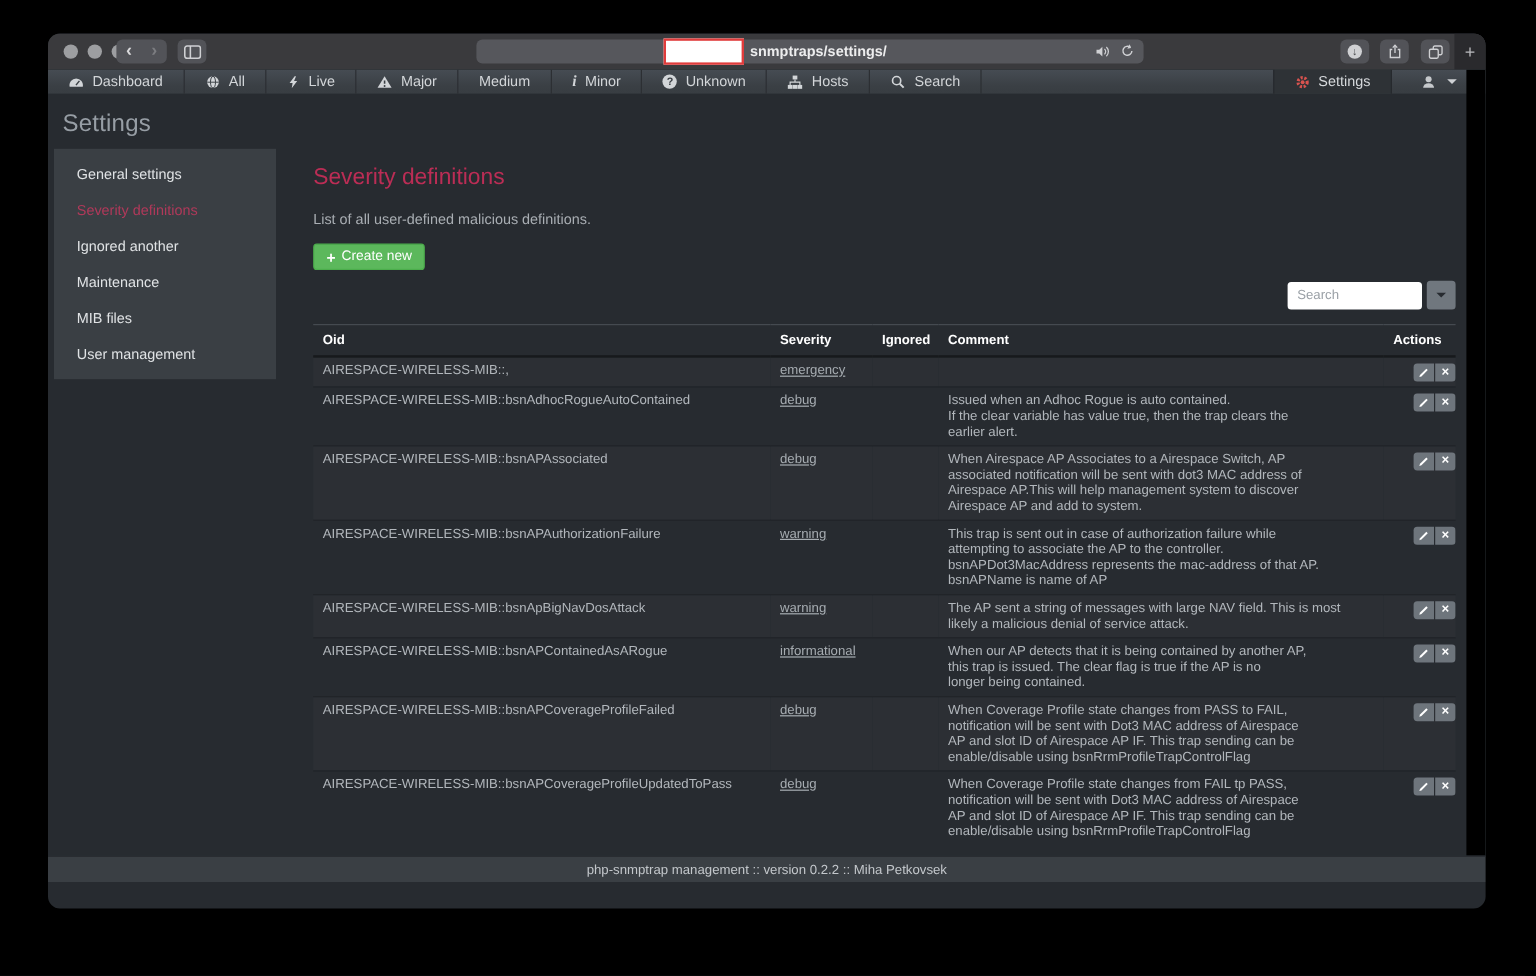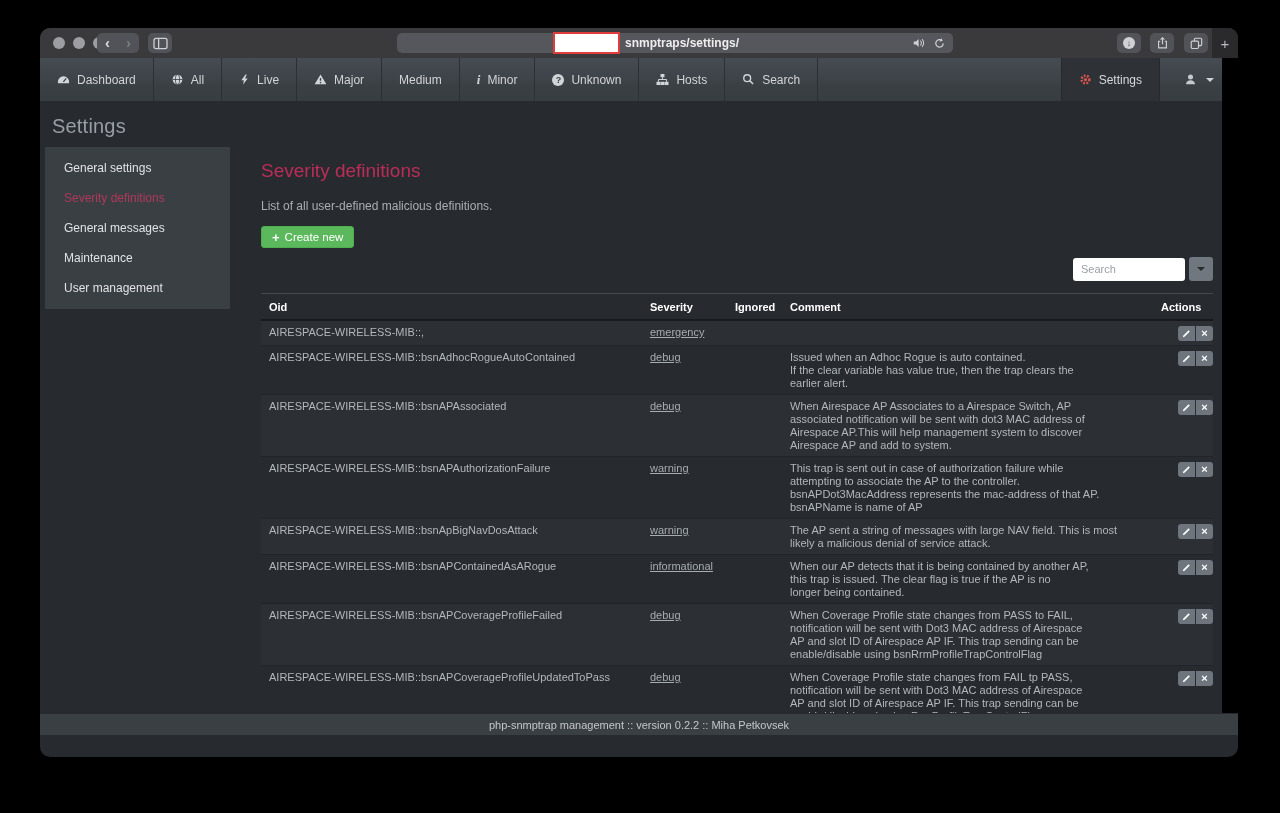--- a/index.html
+++ b/index.html
@@ -30,21 +30,21 @@
                font-size:9px; font-weight:bold; line-height:12px; text-align:center; }
   .tb-share { left:1110px; width:24px; }
   .tb-tabs { left:1144px; width:24px; }
   .tabstrip { position:absolute; right:0; top:0; width:26px; height:30px; background:#2a2a2d;
               display:flex; align-items:center; justify-content:center; color:#b9babd; font-size:15px; }
 
   
   .page-area { position:relative; height:655px; background:#272b30; overflow:hidden; }
   .right-strip { position:absolute; right:0; top:0; bottom:0; width:16px; background:#000; z-index:5; }
 
-  .navbar { height:43px; background:linear-gradient(#464c53,#3a3f44 70%,#383d42); display:flex; align-items:stretch; }
+  .navbar { height:20px; background:linear-gradient(#464c53,#3a3f44 70%,#383d42); display:flex; align-items:stretch; }
   .nav-item { display:flex; align-items:center; gap:7px; padding:0 17px; font-size:12px; color:#d2d5d8;
               border-right:1px solid #2c2f33; cursor:pointer; }
   .nav-item svg { display:block; }
   .nav-right { margin-left:auto; display:flex; align-items:stretch; }
   .nav-settings { display:flex; align-items:center; gap:7px; padding:0 17px; font-size:12px; color:#d6d9dc;
                   background:#2e3236; border-left:1px solid #26292d; border-right:1px solid #26292d; cursor:pointer; }
   .nav-settings .gear { color:#d9534f; }
   .nav-user { display:flex; align-items:center; gap:9px; padding:0 24px; color:#c6c9cc; cursor:pointer; }
   .caret { width:0; height:0; border-left:4px solid transparent; border-right:4px solid transparent;
            border-top:4px solid #cfd2d5; }
@@ -247,22 +247,23 @@
         </div>
       </div>
     </div>
 
     <h1 class="page-title">Settings</h1>
 
     <div class="body-row">
       <div class="side-nav">
           <div class="side-item">General settings</div>
           <div class="side-item active">Severity definitions</div>
-          <div class="side-item">General messages</div>
+          <div class="side-item">Ignored another</div>
           <div class="side-item">Maintenance</div>
+          <div class="side-item">MIB files</div>
           <div class="side-item">User management</div>
         </div>
 
       <div class="main">
         <h2 class="main-heading">Severity definitions</h2>
         <p class="main-desc">List of all user-defined malicious definitions.</p>
         <button class="create-btn">
           <span class="plus">+</span>
           <span>Create new</span>
         </button>

